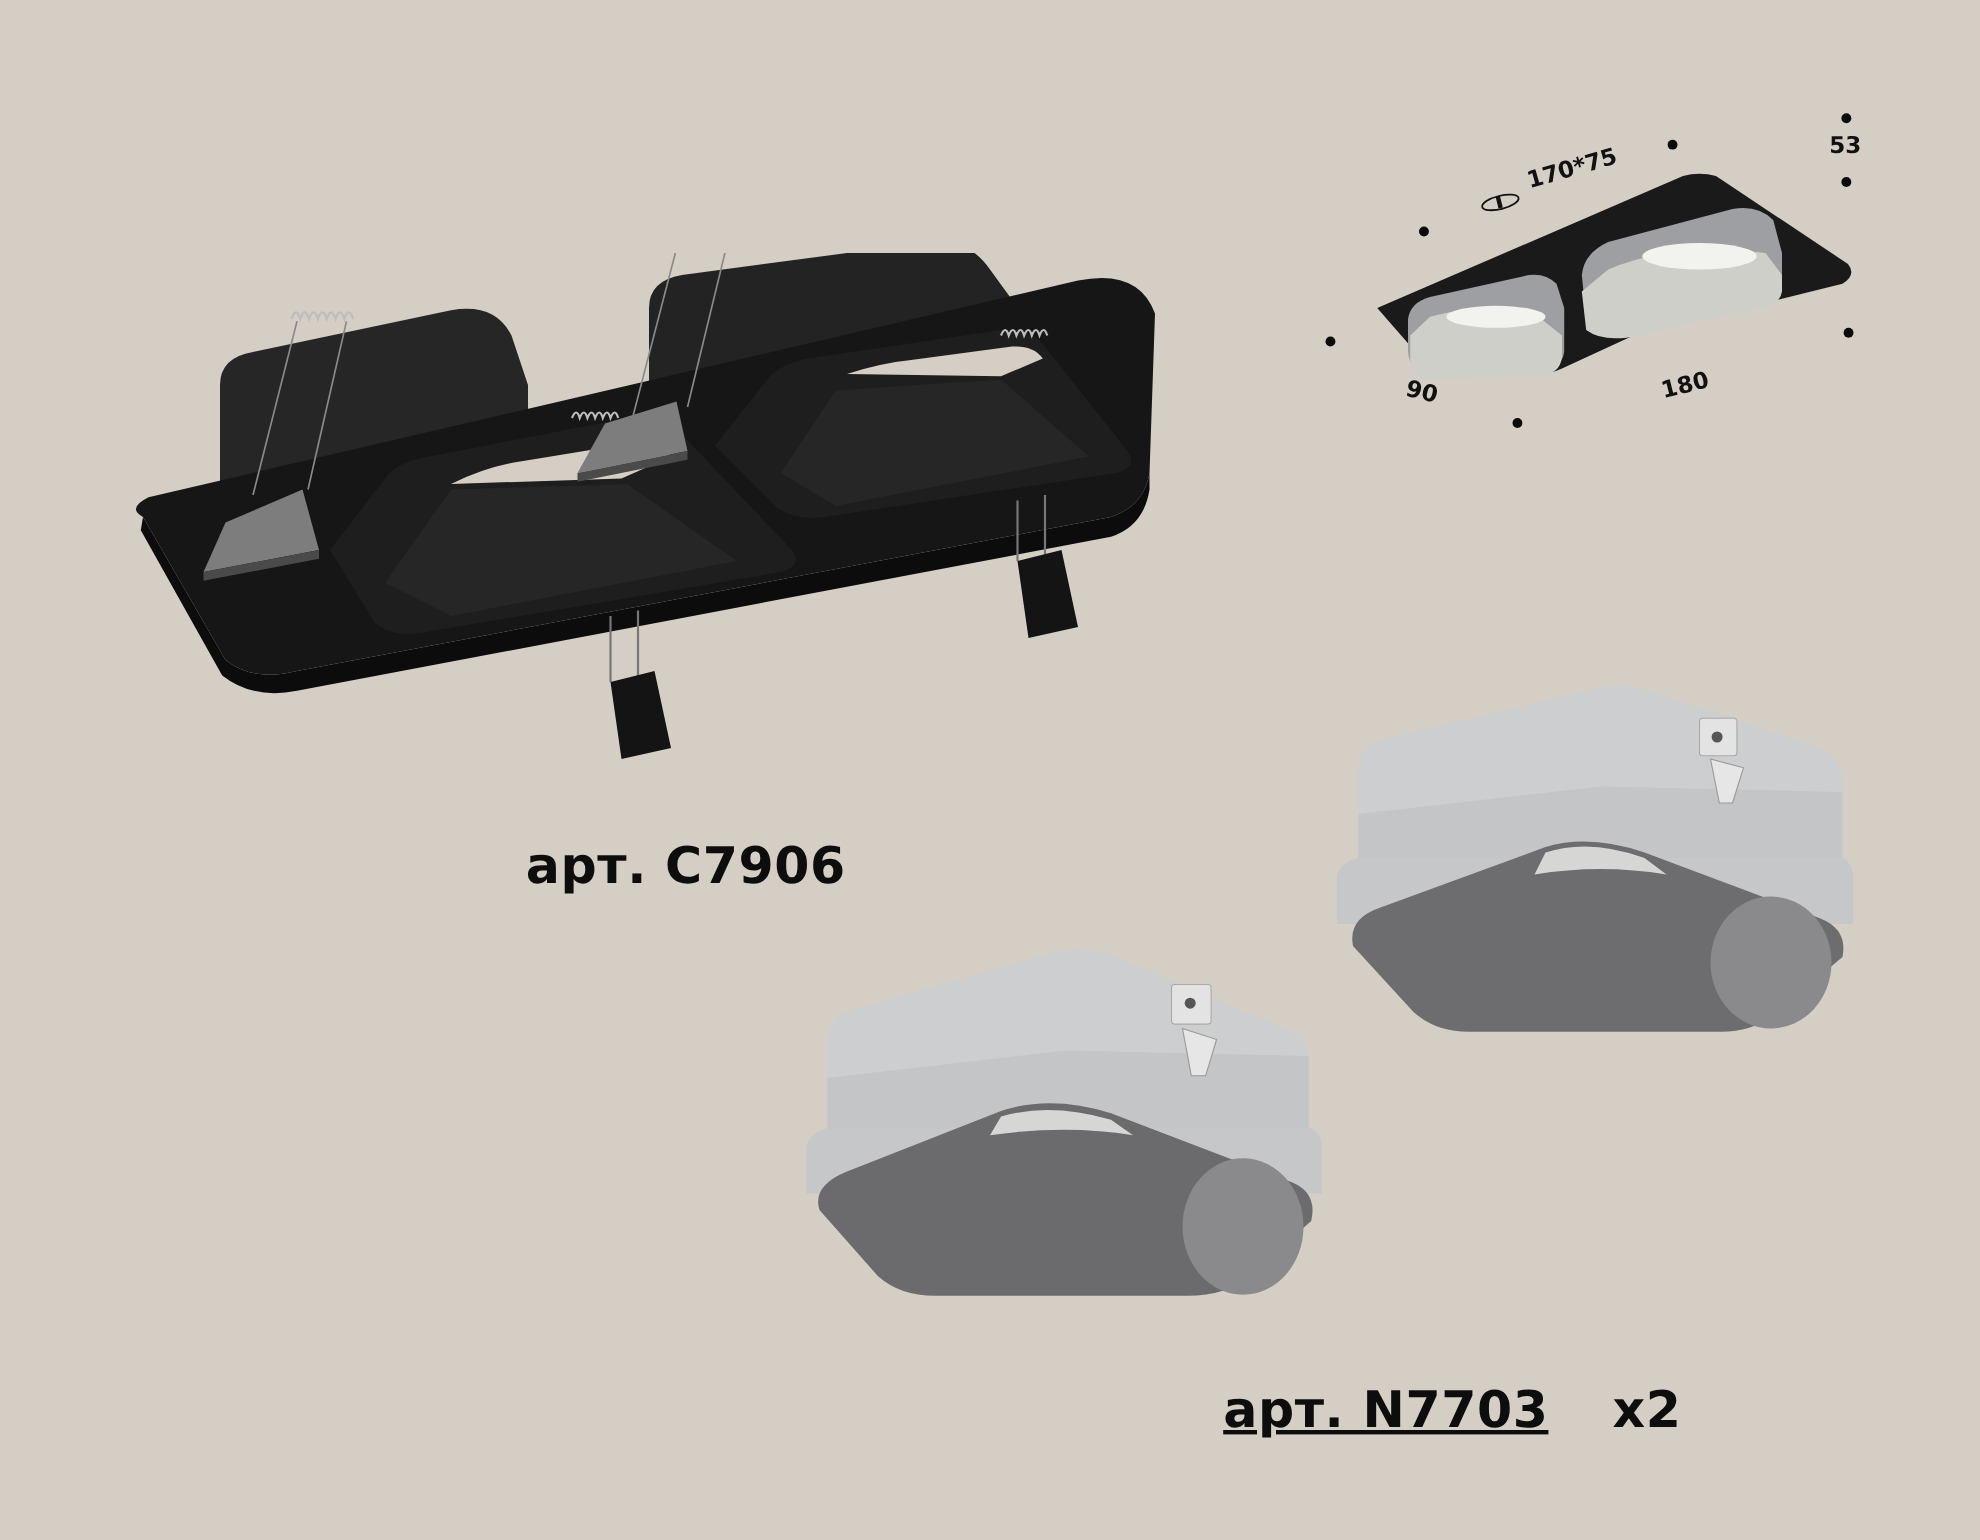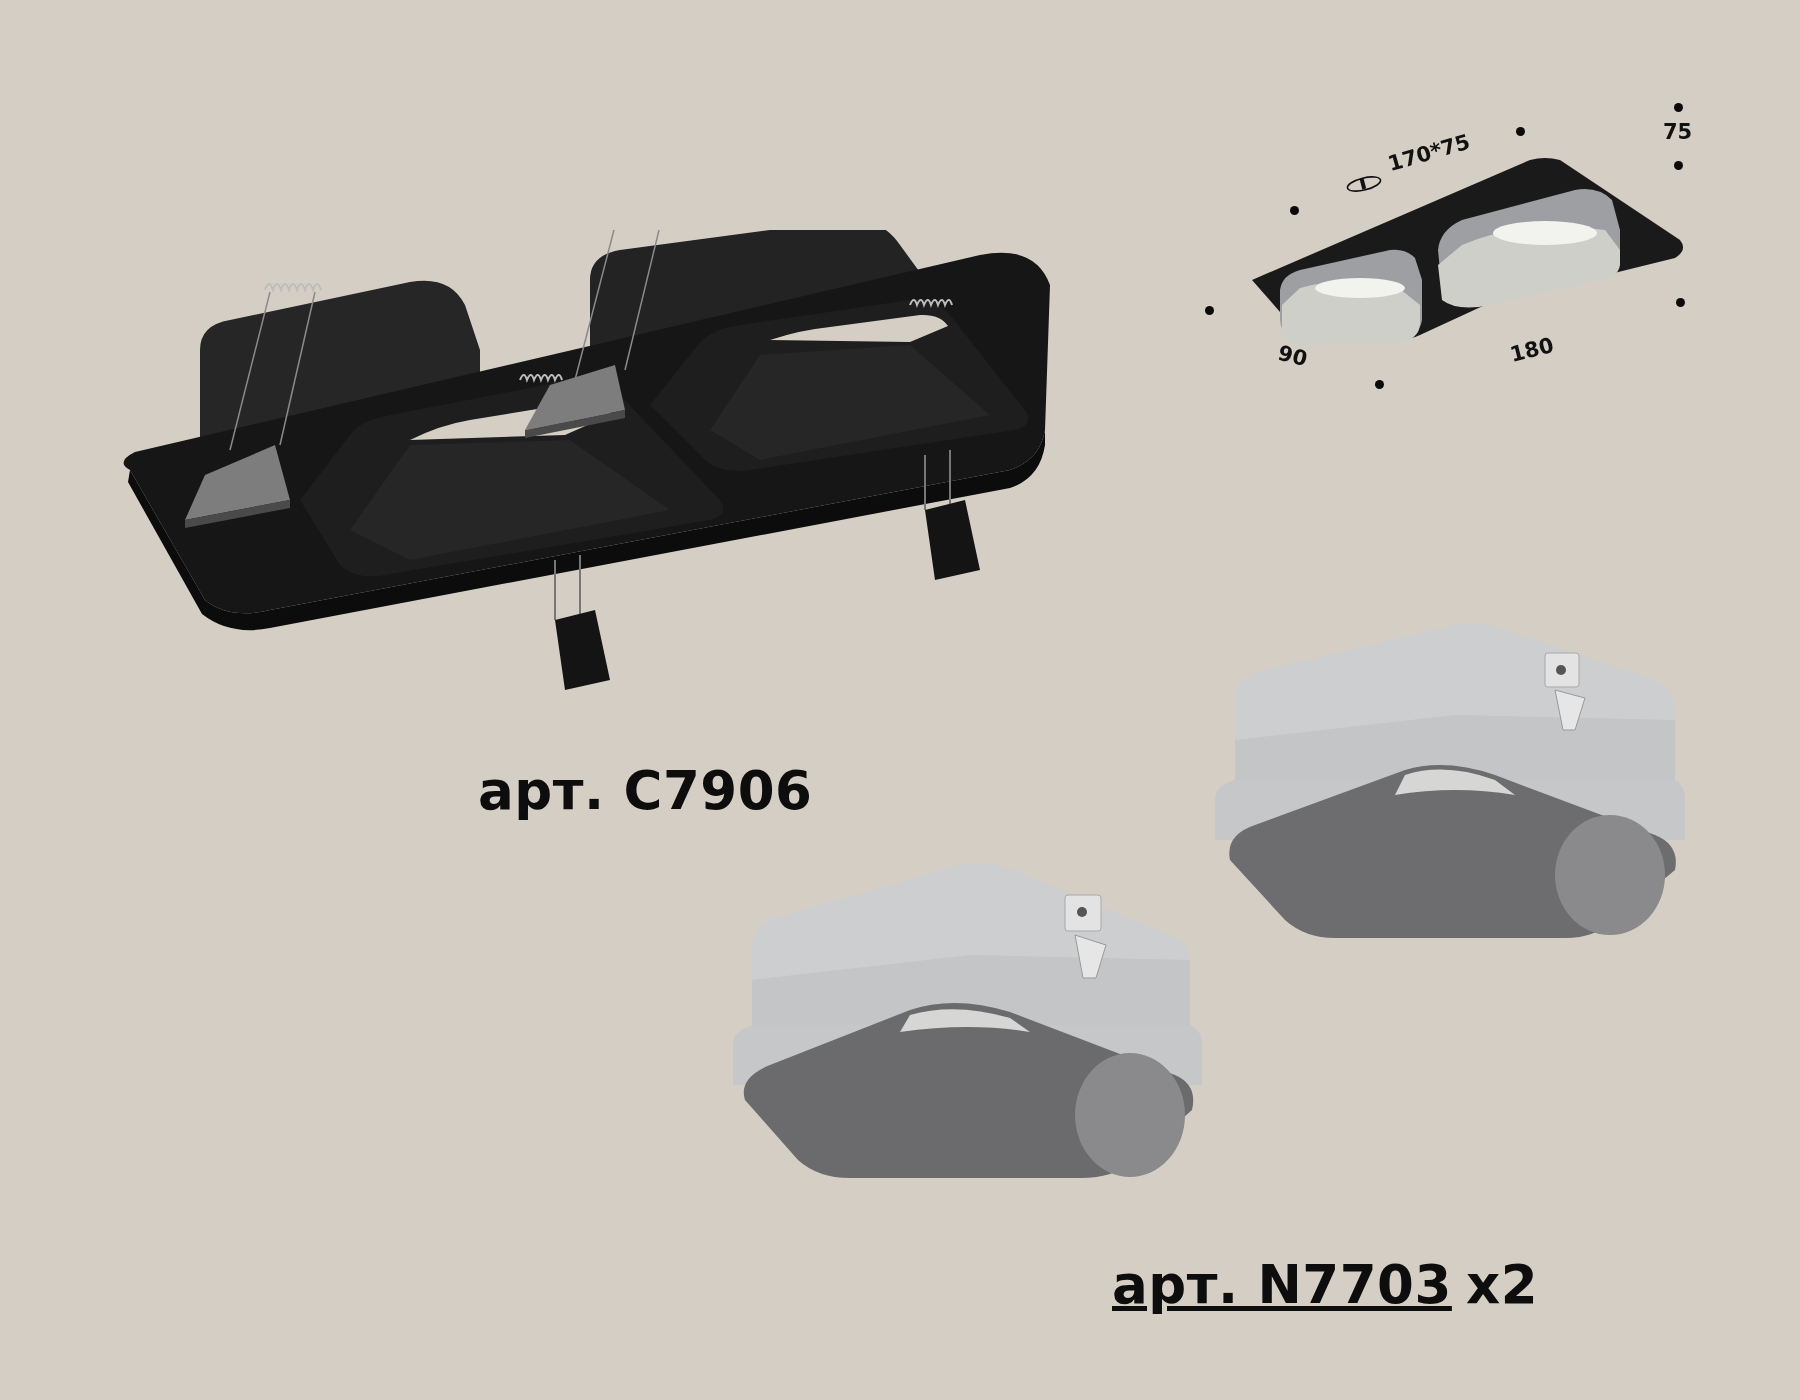--- a/index.html
+++ b/index.html
@@ -16,21 +16,21 @@
     }
     .abs { position: absolute; }
     .label {
       position: absolute;
       font-family: "DejaVu Sans", sans-serif;
       font-weight: bold;
       color: #0d0d0d;
       white-space: nowrap;
       letter-spacing: 0.5px;
     }
-    .art-label { font-size: 53px; }
+    .art-label { font-size: 46px; }
     .dim-label {
       font-size: 21px;
       font-weight: bold;
       color: #111;
       position: absolute;
       white-space: nowrap;
     }
     .dot {
       position: absolute;
       width: 9px;
@@ -112,21 +112,21 @@
   <div class="dot" style="left:476px; top:208px;"></div>
   <div class="dot" style="left:175px; top:290px;"></div>
 
   <div class="abs" style="left:145px; top:86px; transform: rotate(-14deg);">
     <svg width="38" height="16" viewBox="0 0 38 16">
       <ellipse cx="19" cy="8" rx="17" ry="6" fill="none" stroke="#111" stroke-width="1.6"></ellipse>
       <rect x="16" y="2" width="4" height="11" fill="#111"></rect>
     </svg>
   </div>
   <div class="dim-label" style="left:192px; top:62px; transform: rotate(-16deg); transform-origin: left bottom;">170*75</div>
-  <div class="dim-label" style="left:463px; top:30px;">75</div>
+  <div class="dim-label" style="left:463px; top:30px;">53</div>
   <div class="dim-label" style="left:78px; top:254px; transform: rotate(14deg);">90</div>
   <div class="dim-label" style="left:310px; top:248px; transform: rotate(-14deg);">180</div>
 </div>
 
 <div class="abs" style="left:1215px; top:620px; width:470px; height:330px;">
   <svg width="470" height="330" viewBox="0 0 470 330">
 
     <path d="M20 80 Q20 55 50 50 L240 5 Q265 0 290 10 L440 60 Q460 70 460 90 L460 175 L20 175 Z" fill="#cdcecf"></path>
     <path d="M20 175 L460 175 L460 100 L240 95 L20 120 Z" fill="#c4c5c7"></path>
 

